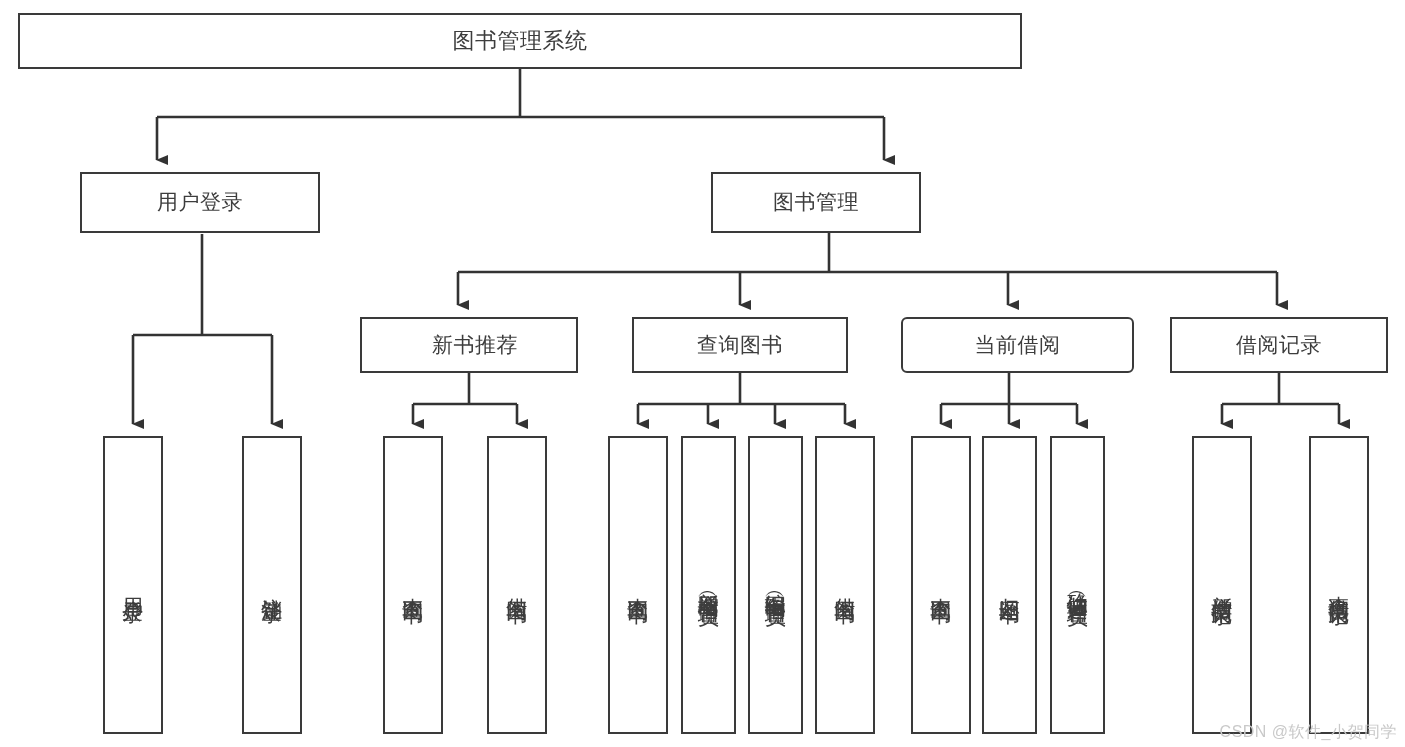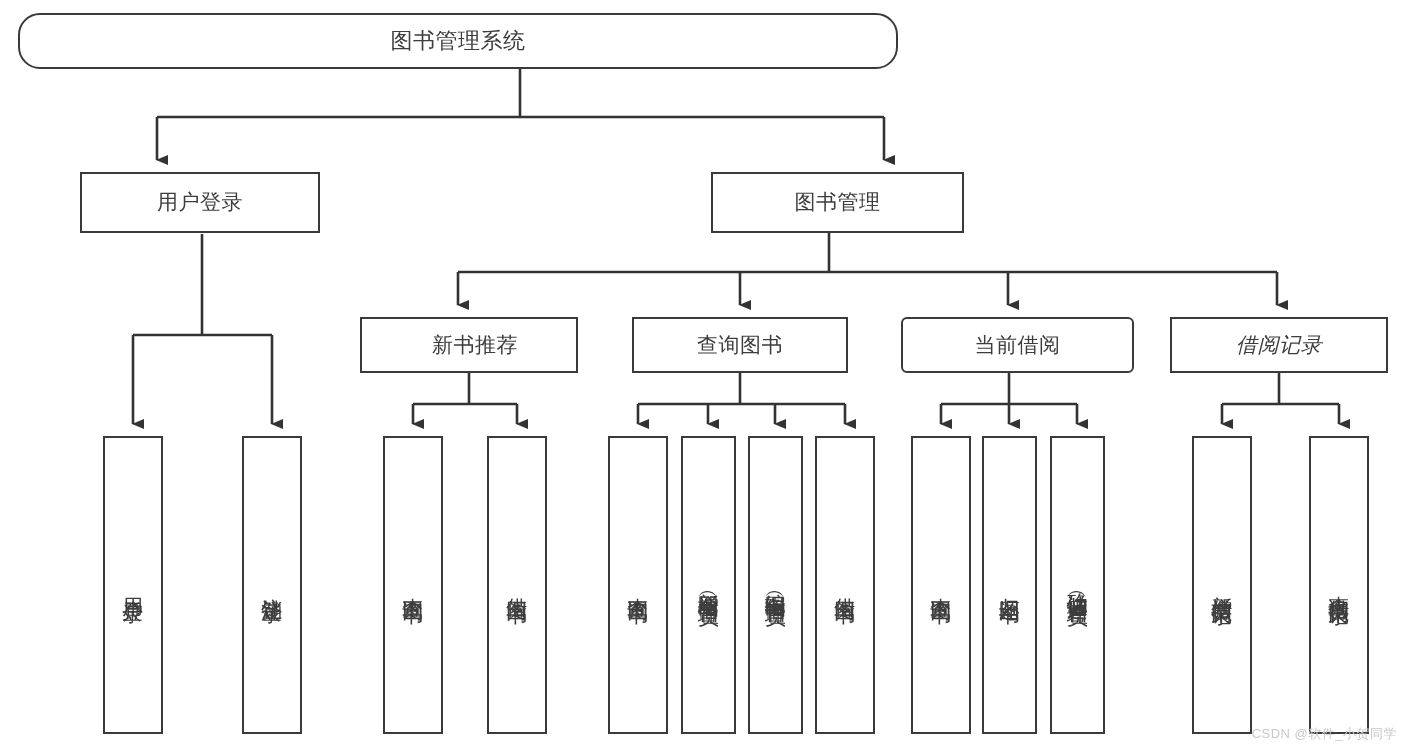--- a/index.html
+++ b/index.html
@@ -58,21 +58,21 @@
   }
   .node.leaf.vcenter .lbl{
     display:flex;
     align-items:center;
     justify-content:center;
   }
   .watermark{
     position:absolute;
     right:8px;
     bottom:4px;
-    font-size:13px;
+    font-size:16px;
     color:#c9c9c9;
     white-space:nowrap;
     letter-spacing:0.5px;
   }
 </style>
 </head>
 <body>
 
 <div id="stage">
 
@@ -122,41 +122,41 @@
       <path d="M1009,404 L1009,424" marker-end="url(#arw)"></path>
       <path d="M1077,404 L1077,424" marker-end="url(#arw)"></path>
 
       <path d="M1279,373 L1279,404"></path>
       <path d="M1222,404 L1339,404"></path>
       <path d="M1222,404 L1222,424" marker-end="url(#arw)"></path>
       <path d="M1339,404 L1339,424" marker-end="url(#arw)"></path>
     </g>
   </svg>
 
-  <div class="node root" style="left:18px;top:13px;width:880px;height:56px;border-radius:22px;">
+  <div class="node root" style="left:18px;top:13px;width:1004px;height:56px;">
     <span class="lbl">图书管理系统</span>
   </div>
 
   <div class="node" style="left:80px;top:172px;width:240px;height:61px;">
     <span class="lbl">用户登录</span>
   </div>
-  <div class="node" style="left:711px;top:172px;width:253px;height:61px;">
+  <div class="node" style="left:711px;top:172px;width:210px;height:61px;">
     <span class="lbl">图书管理</span>
   </div>
 
   <div class="node" style="left:360px;top:317px;width:218px;height:56px;padding-left:12px;">
     <span class="lbl">新书推荐</span>
   </div>
   <div class="node" style="left:632px;top:317px;width:216px;height:56px;">
     <span class="lbl">查询图书</span>
   </div>
   <div class="node" style="left:901px;top:317px;width:233px;height:56px;border-radius:6px;">
     <span class="lbl">当前借阅</span>
   </div>
-  <div class="node" style="left:1170px;top:317px;width:218px;height:56px;font-style:italic;">
+  <div class="node" style="left:1170px;top:317px;width:218px;height:56px;">
     <span class="lbl">借阅记录</span>
   </div>
 
   <div class="node leaf vcenter" style="left:103px;top:436px;width:60px;height:298px;">
     <span class="lbl">用户登录</span>
   </div>
   <div class="node leaf vcenter" style="left:242px;top:436px;width:60px;height:298px;">
     <span class="lbl">注销登录</span>
   </div>
 

